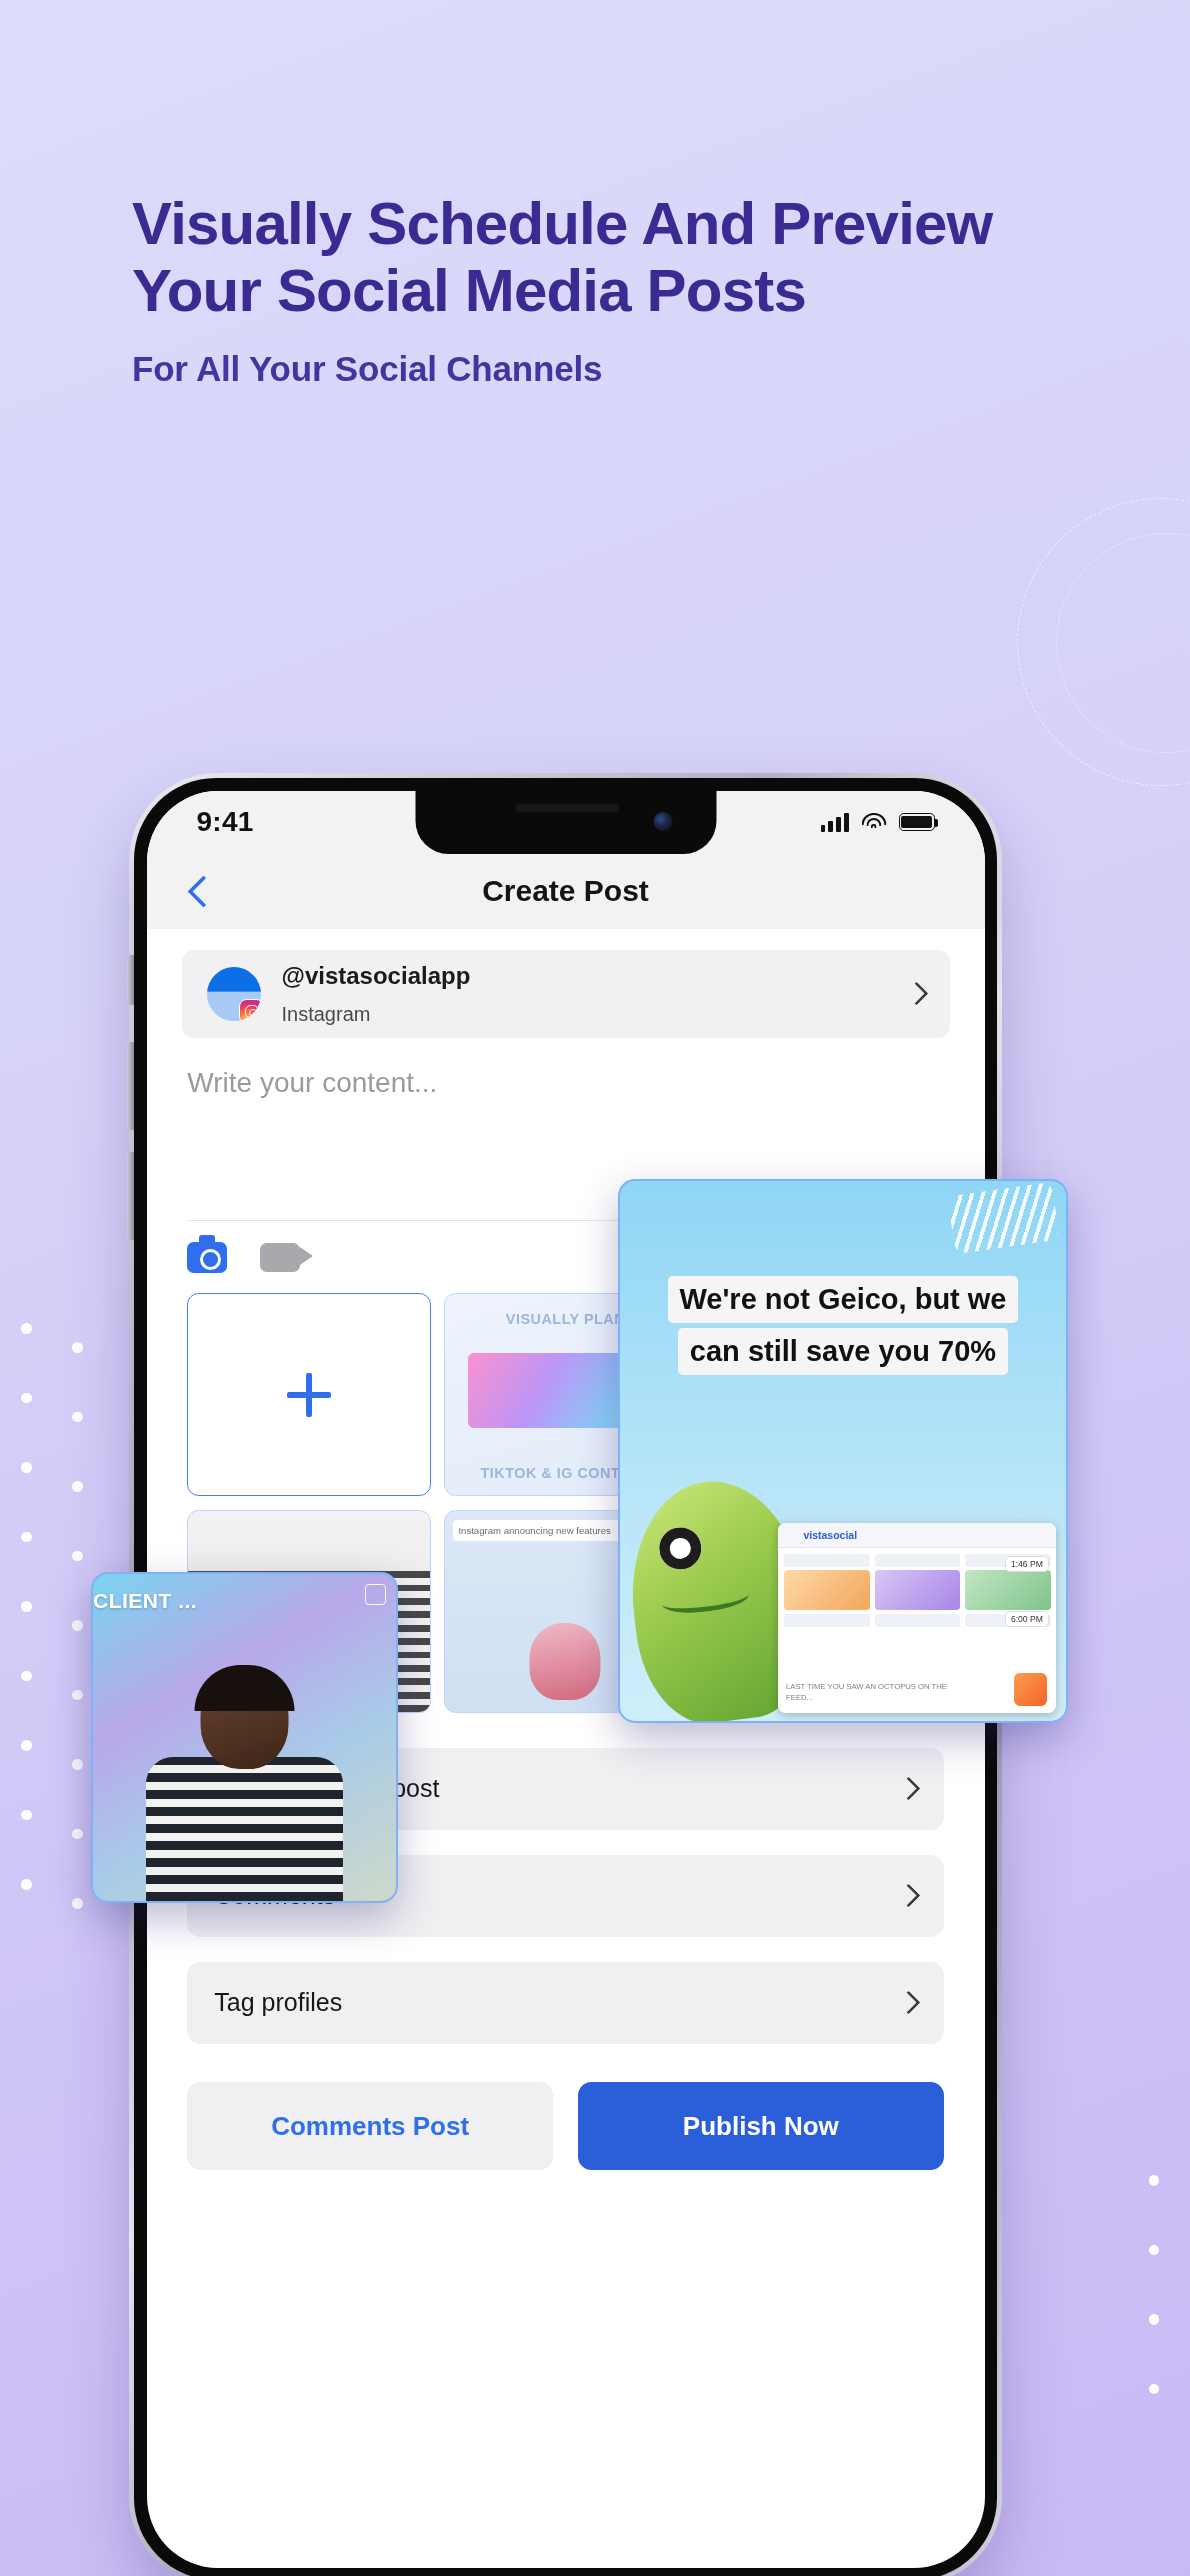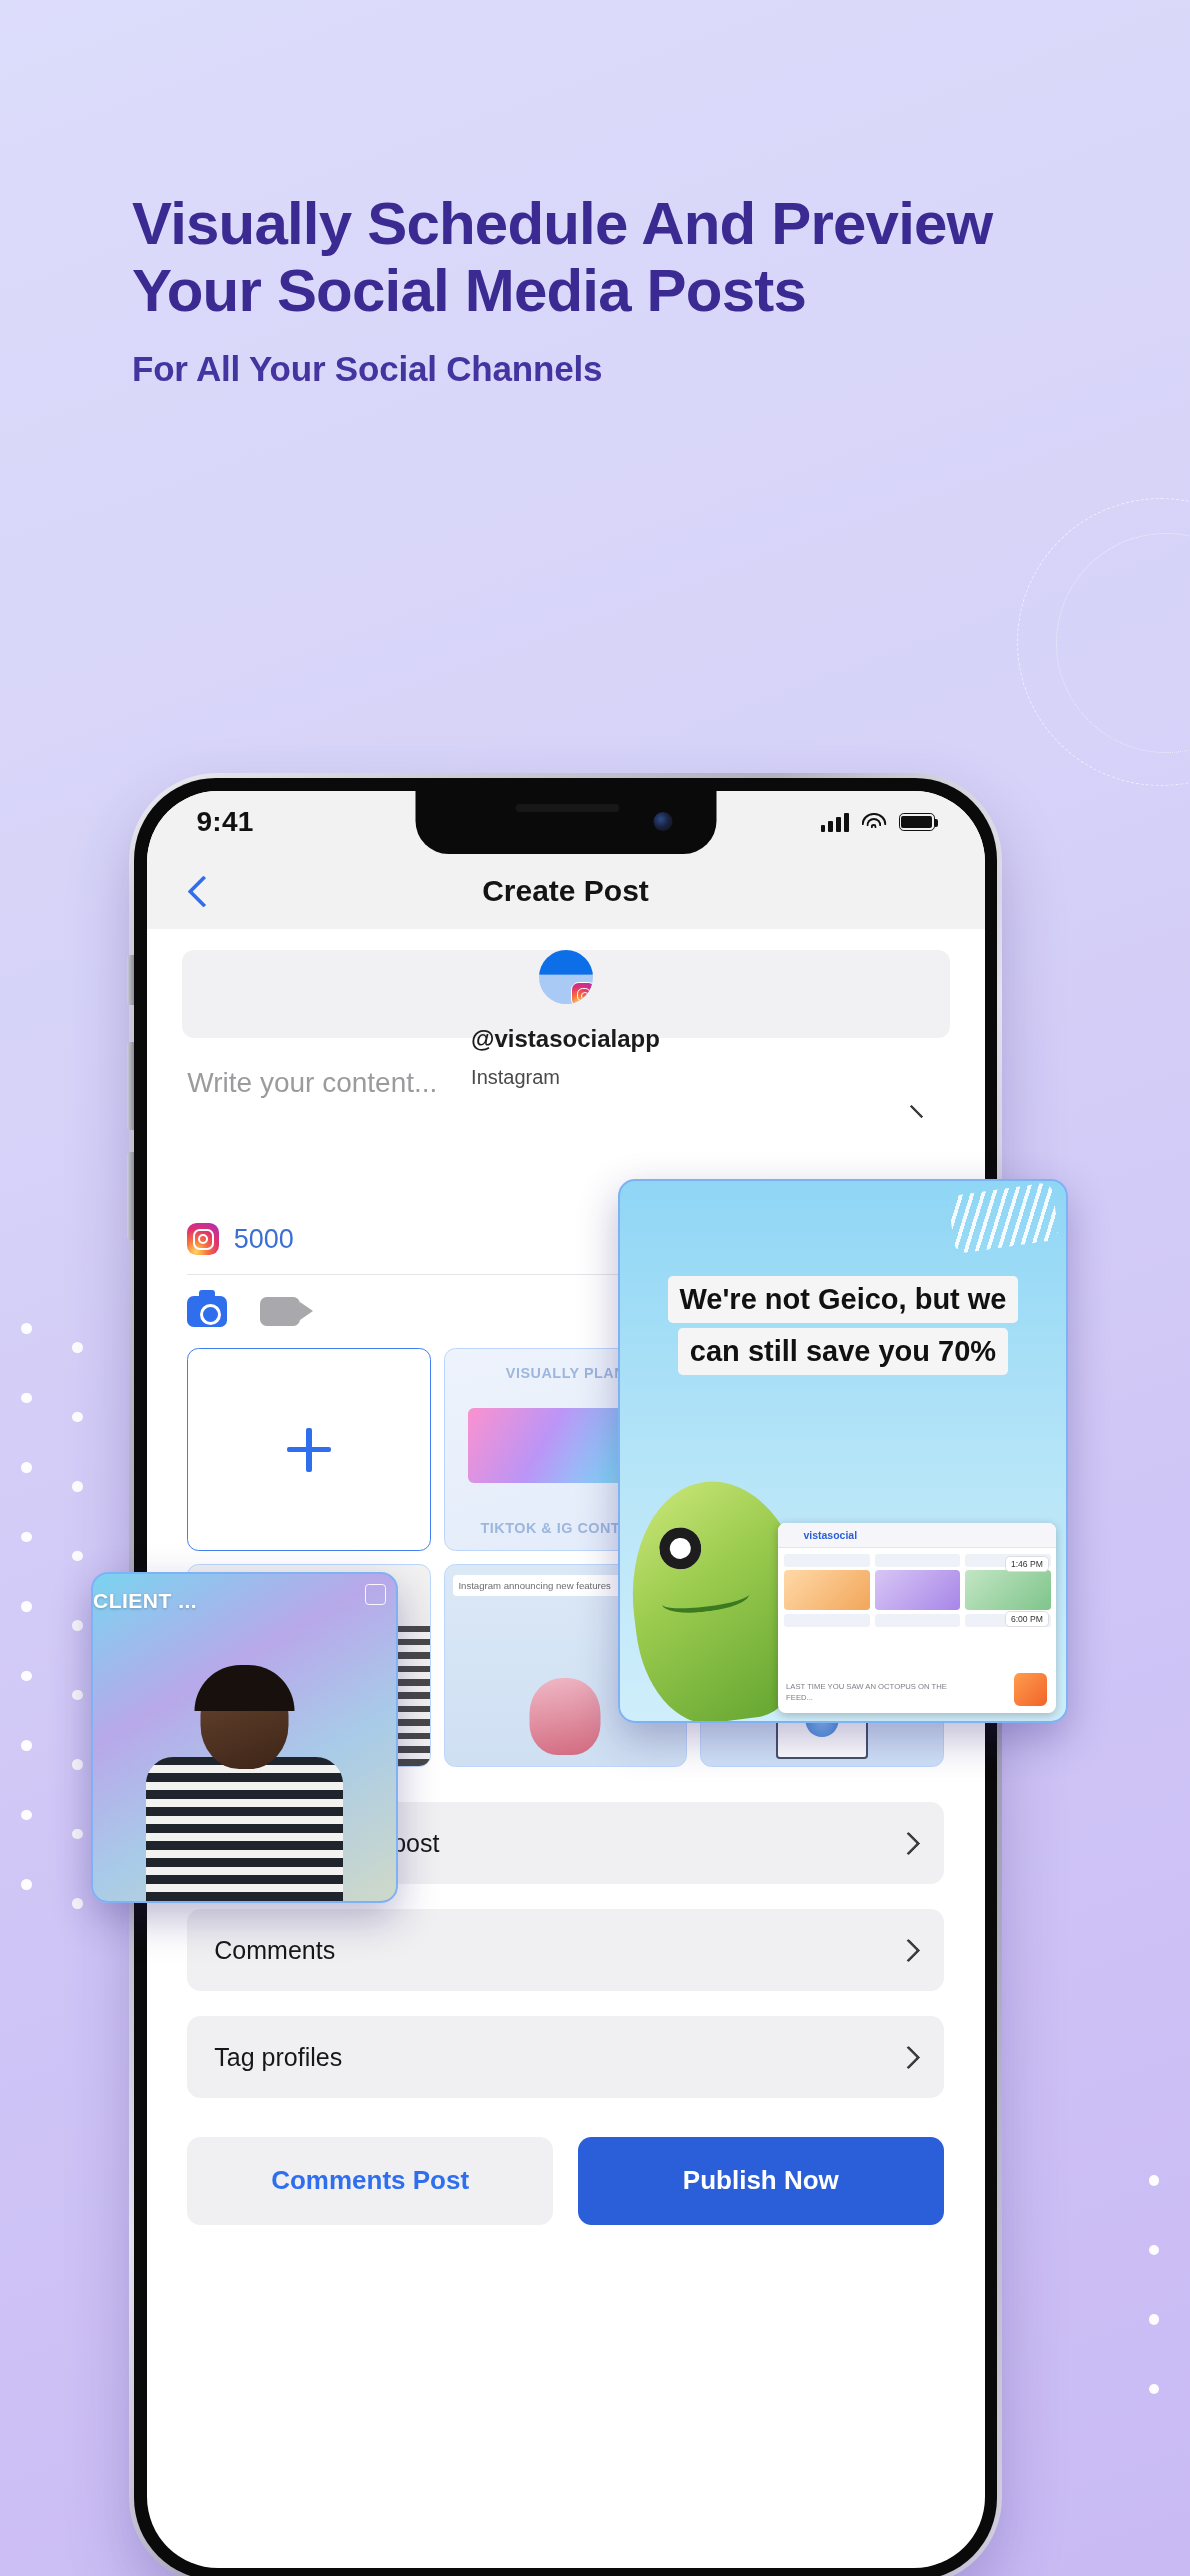--- a/index.html
+++ b/index.html
@@ -138,21 +138,21 @@
   .nav-title {
     position:absolute; left:0; right:0; text-align:center;
     font-size: 30px; font-weight: 700; color: #141414;
   }
 
   
   .appbody { background:#fff; padding: 21px 35px 0 35px; position: relative; }
 
   .acct-row {
     background:#f1f1f3; border-radius: 12px;
-    height: 88px; display:flex; align-items:center; padding: 0 25px; gap: 21px; flex-direction: column;
+    height: 88px; display:flex; align-items:center; padding: 0 25px; gap: 21px;
   }
   .avatar { width: 54px; height: 54px; border-radius: 50%; position: relative; flex: 0 0 auto;
             background: linear-gradient(180deg,#0d6fe8 0%,#0d6fe8 45%,#a9caf4 46%,#a9caf4 100%);
             overflow: hidden; }
   .avatar::after { content:""; position:absolute; left:-3.8px; bottom:-1.9px; width:38px;height:29px;
                    background:#a9caf4; border-radius:50% 50% 0 0; }
   .avatar .ig-badge {
     position:absolute; right:-3.8px; bottom:-3.8px; width: 25px; height: 25px; border-radius: 7.7px;
     background: radial-gradient(circle at 28% 90%, #fdd85c 0%, #f86f3e 32%, #e0316f 62%, #a22ec9 100%);
     border: 1.9px solid #fff; z-index: 3;
@@ -455,24 +455,20 @@
           <div class="handle">@vistasocialapp</div>
           <div class="net">Instagram</div>
         </div>
         <div class="chev-r"></div>
       </div>
 
       <div class="composer">
         <div class="ph">Write your content...</div>
       </div>
 
-      <div class="count-row">
-        <span class="ig-small"></span>
-        <span class="count-num">5000</span>
-      </div>
       <div class="divider"></div>
 
       <div class="media-icons">
         <span class="cam-icon"></span>
         <span class="vid-icon"></span>
       </div>
 
       <div class="grid">
         <div class="tile add">
           <span class="plus"></span>

